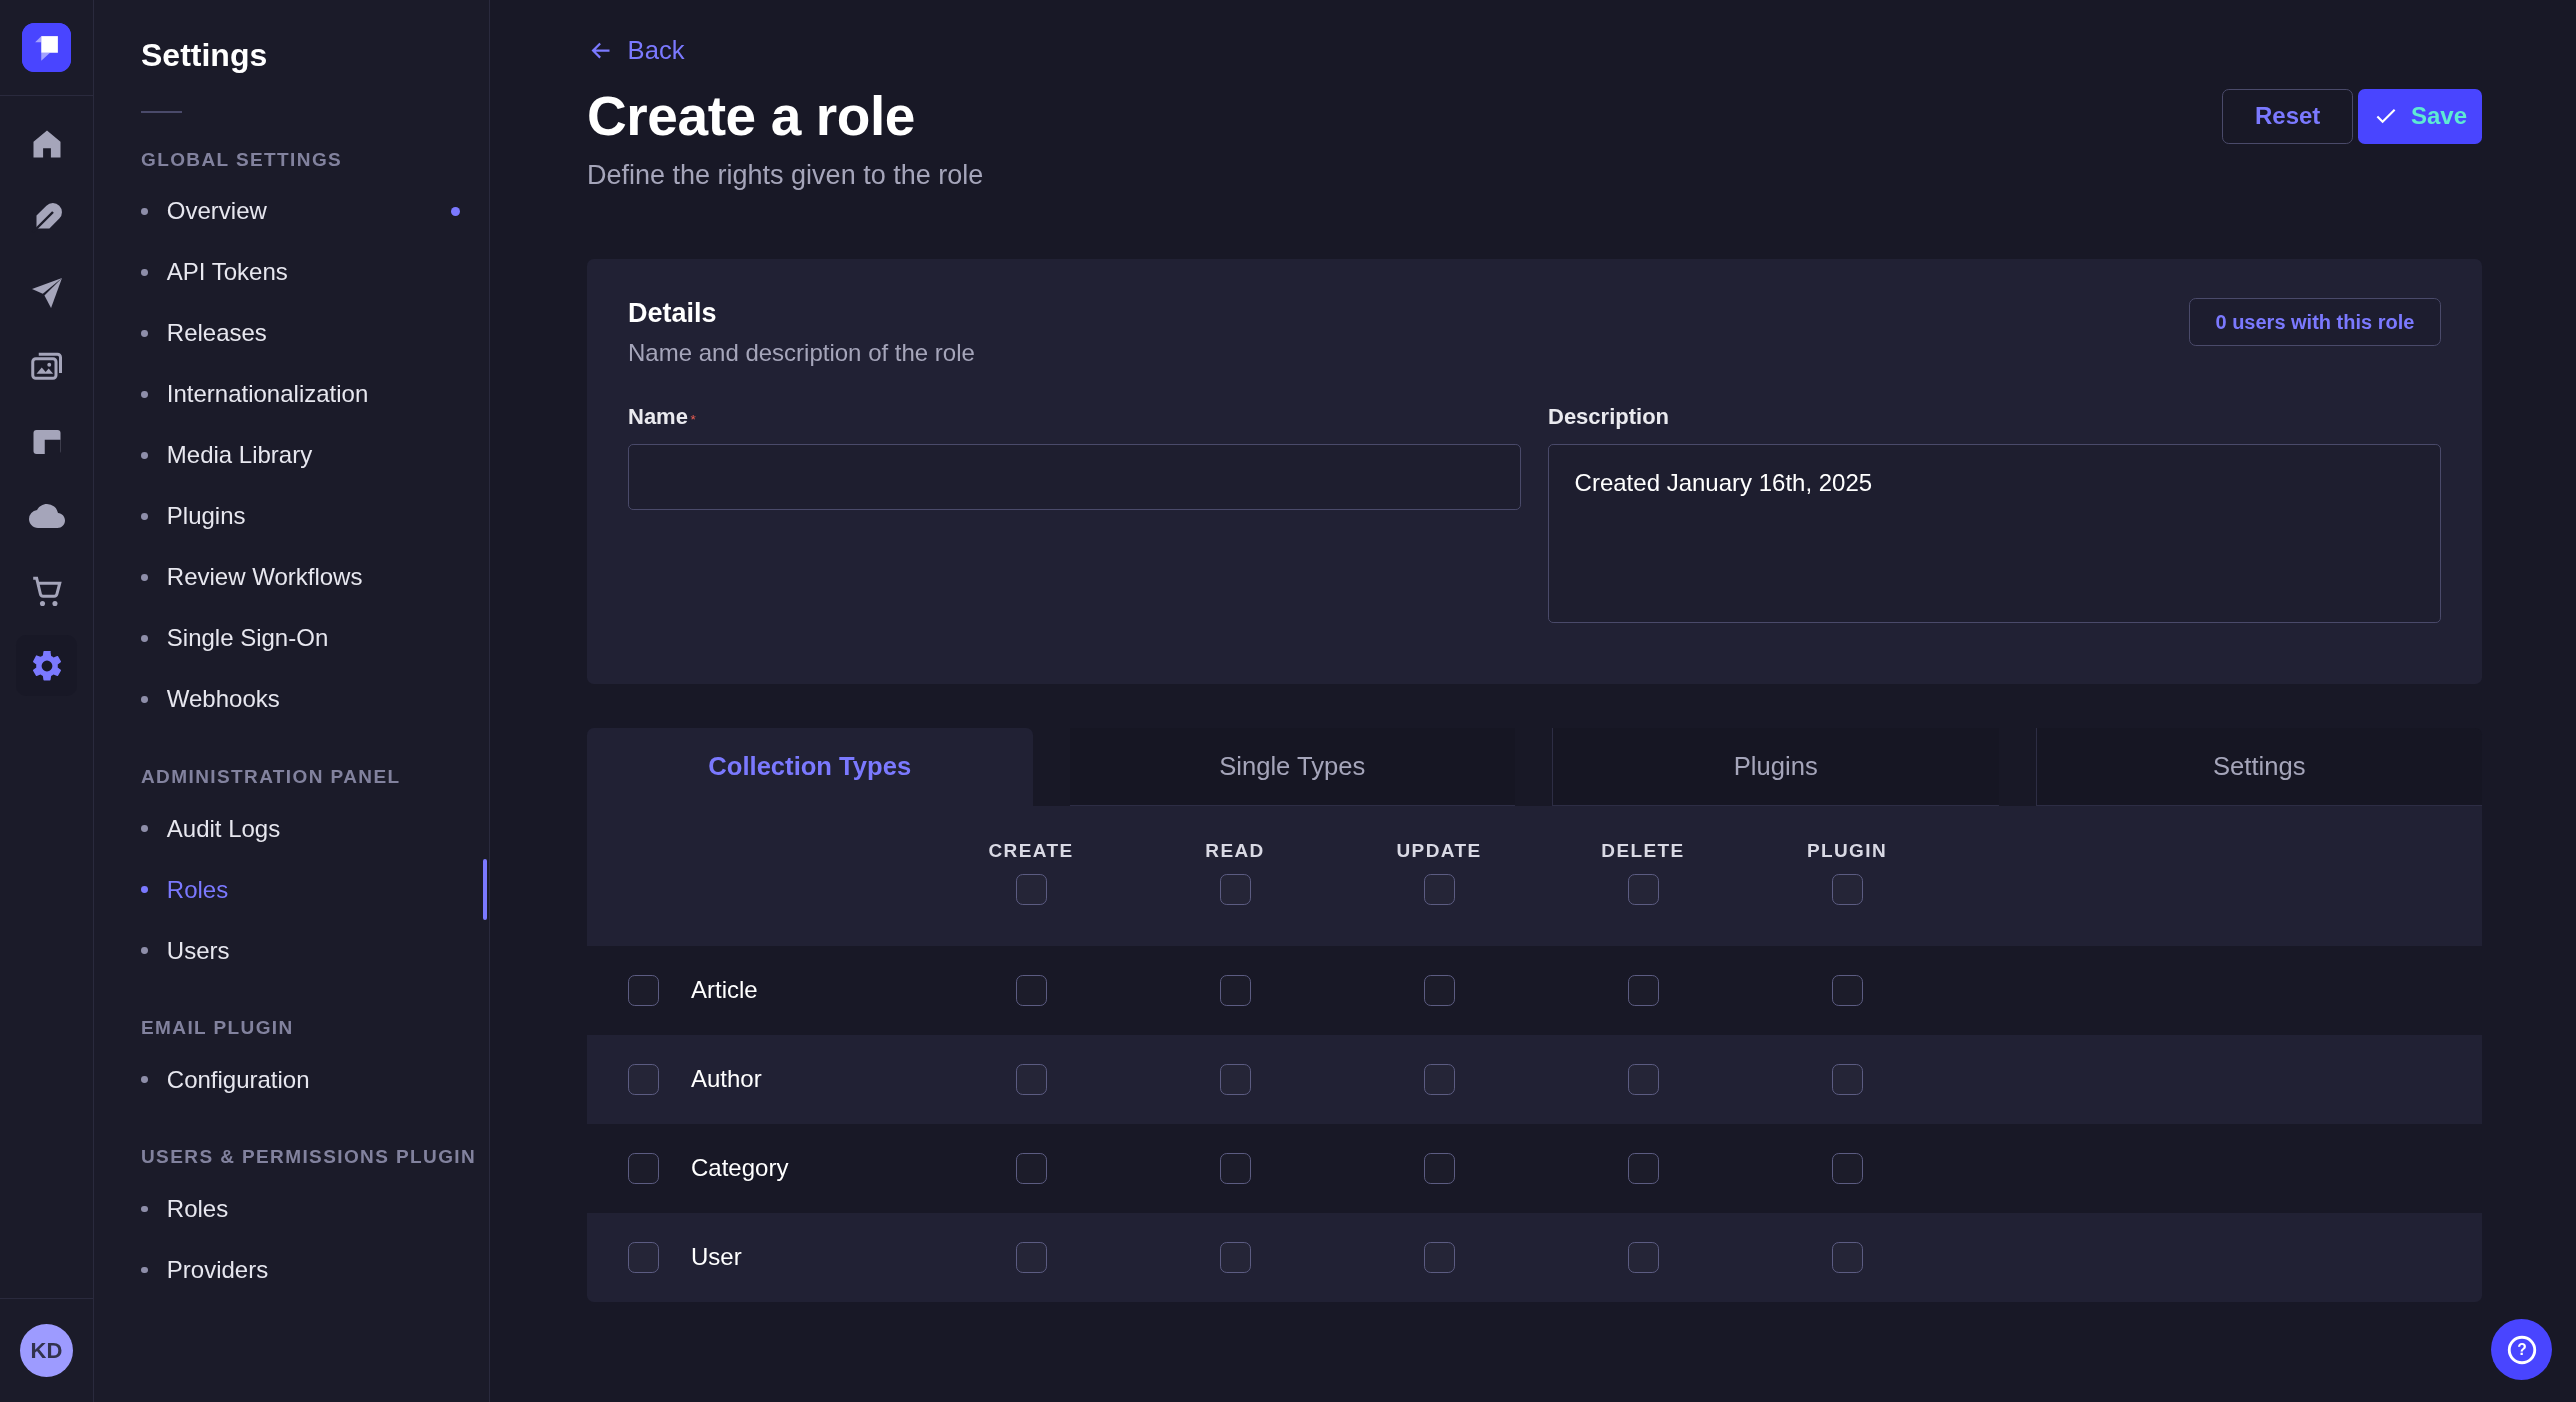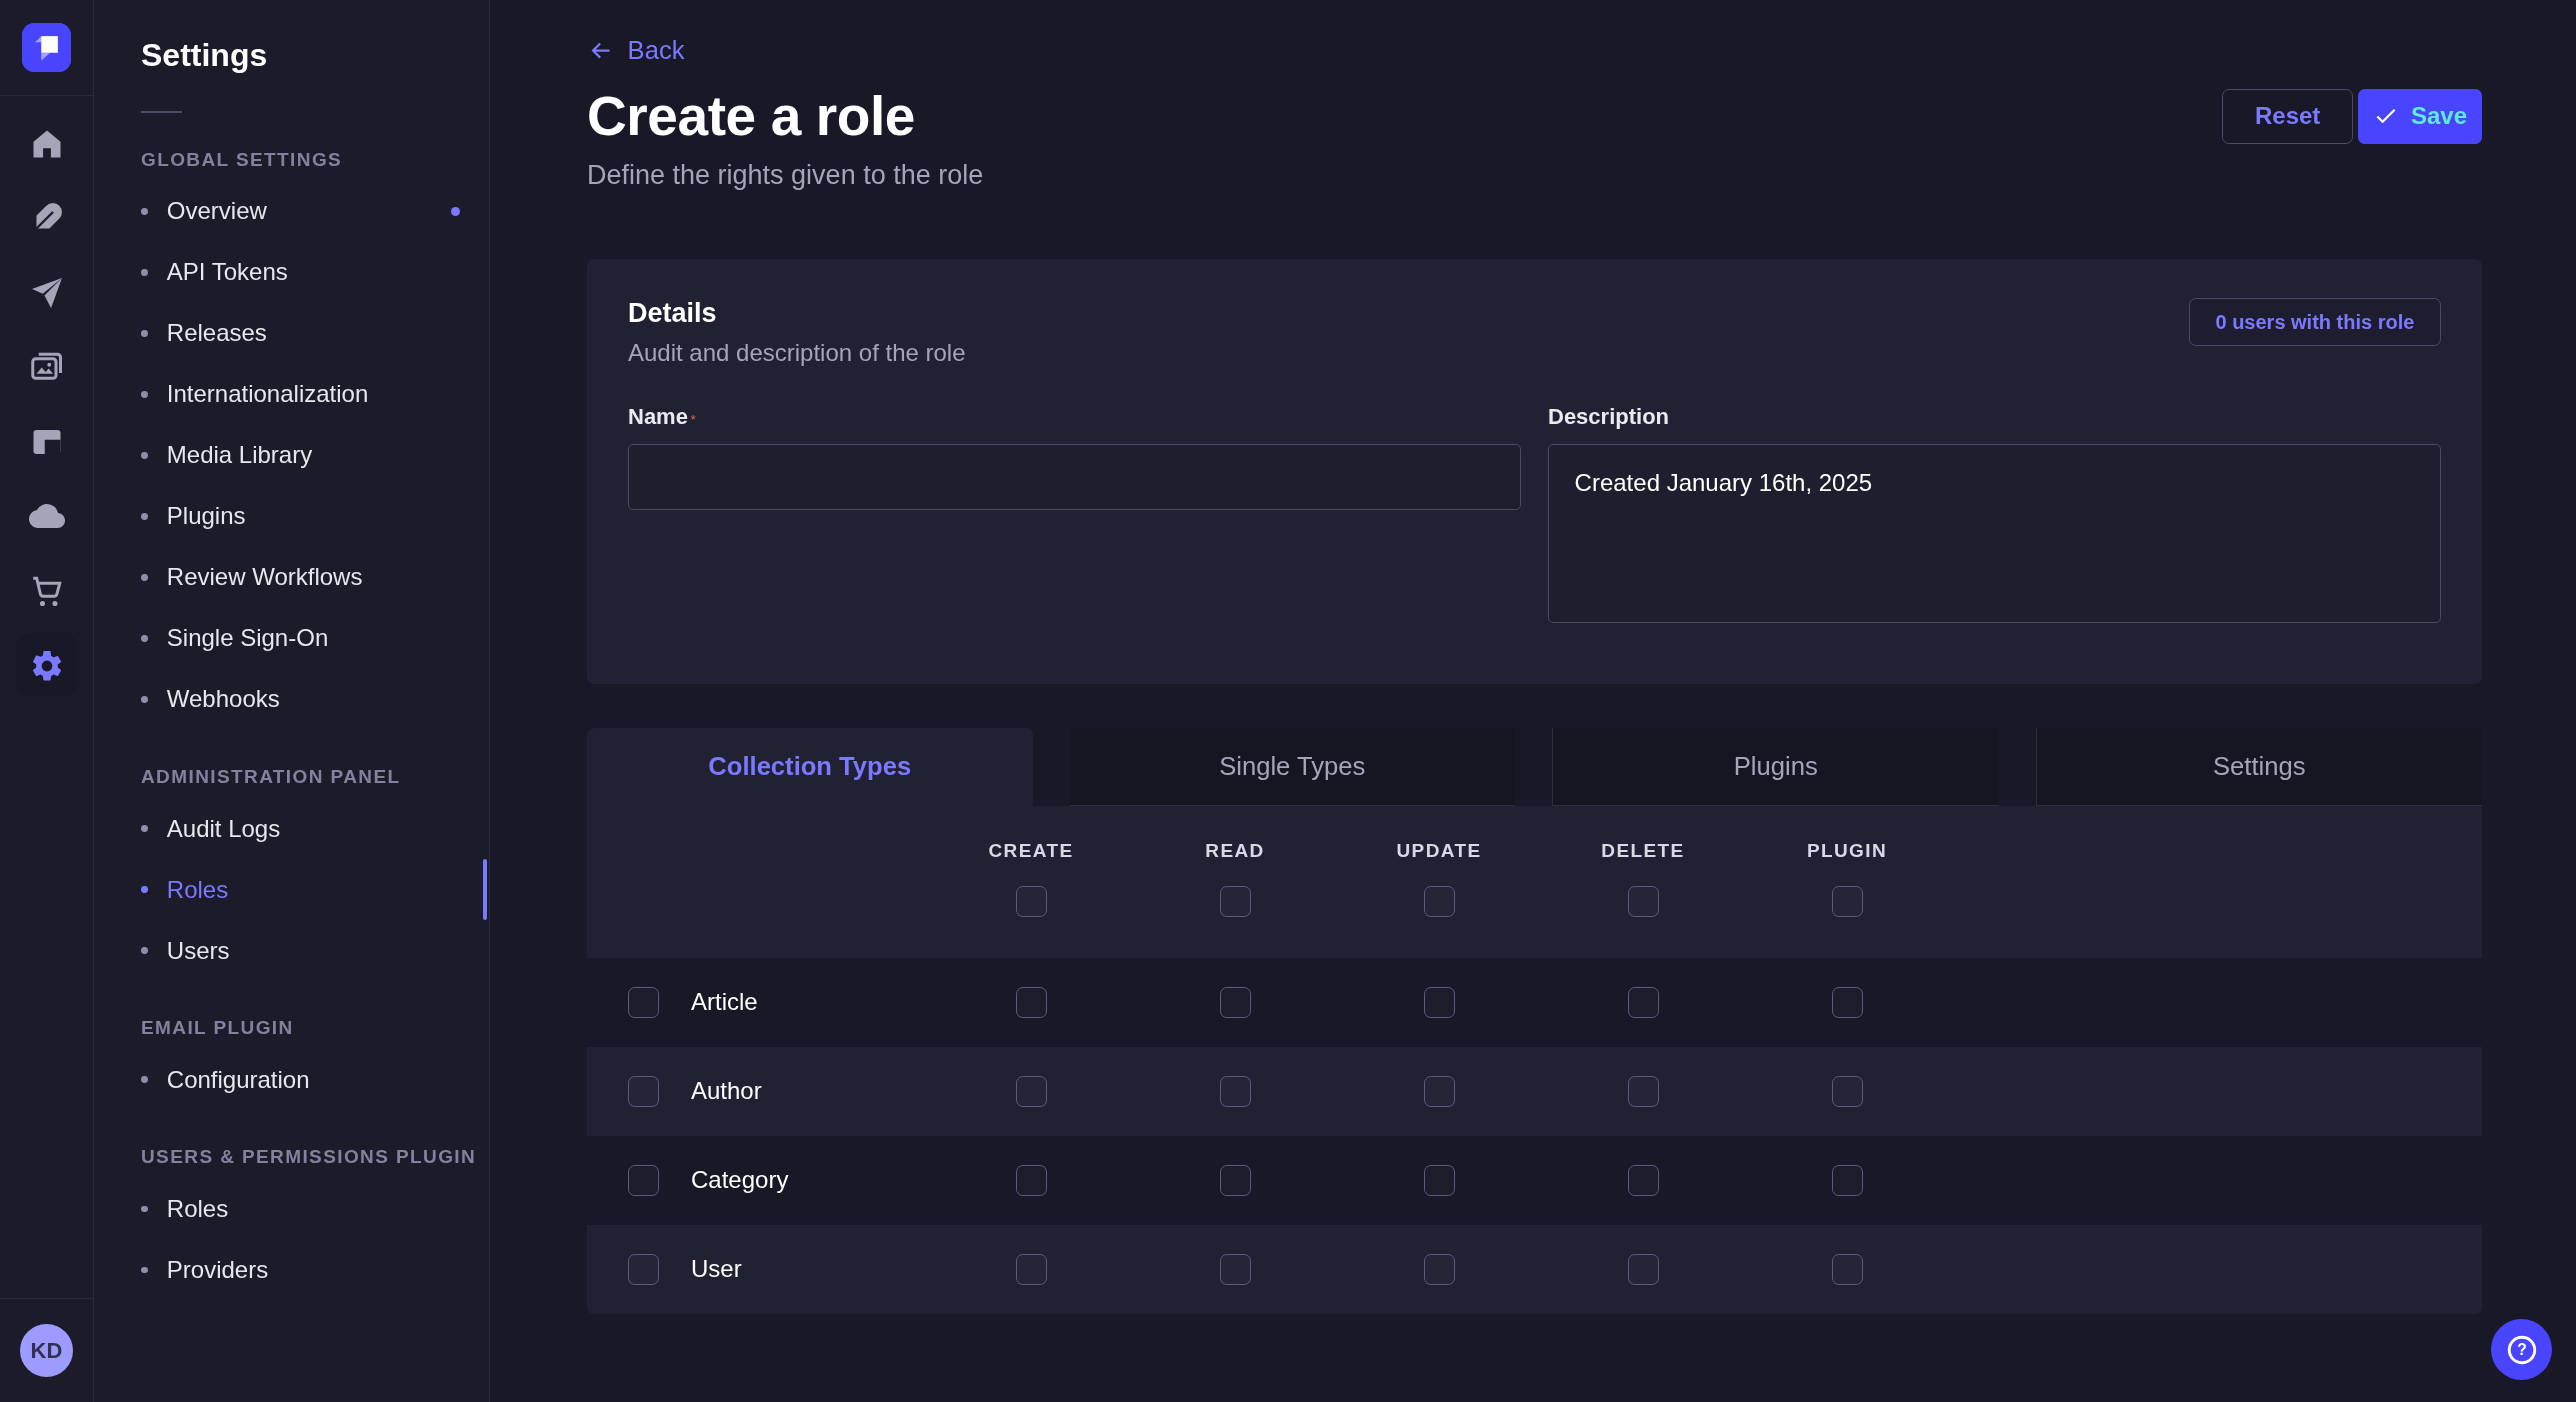--- a/index.html
+++ b/index.html
@@ -83,21 +83,21 @@
   .tabs { display:flex; height:78px;gap:37px; }
   .tab { flex:1; display:flex; align-items:center; justify-content:center; font-size:25.6px;
          color:#a5a5ba; background:#161623; border-bottom:0.9px solid #2d2d44; cursor:pointer; }
   .tab:not(.active) + .tab:not(.active) { border-left:0.9px solid #2d2d44; }
   .tab.active { background:#212134; color:#7b79ff; font-weight:600; border-bottom:none;
                 border-radius:6.8px 6.8px 0 0; }
   .tab:last-child { border-top-right-radius:6.8px; }
   .panel { background:#212134; border-radius:0 0 6.8px 6.8px; overflow:hidden; }
   .grid-head { display:grid; grid-template-columns:342px repeat(5,204px) 1fr;
                padding:34px 0 41px; }
-  .head-cell { display:flex; flex-direction:column; align-items:center; gap:24px; }
+  .head-cell { display:flex; flex-direction:column; align-items:center; gap:12px; }
   .col-label { font-size:19px; font-weight:700; letter-spacing:1.4px; color:#d9d9e4; }
   .cb { width:31px; height:31px; border:1.7px solid #5c5c82; border-radius:6.8px;
         background:rgba(255,255,255,0.02); cursor:pointer; flex-shrink:0; }
   .row { display:grid; grid-template-columns:342px repeat(5,204px) 1fr; height:89px;
          align-items:center; }
   .rows .row:nth-child(odd) { background:#181826; }
   .row-first { display:flex; align-items:center; gap:32px; padding-left:41px; }
   .row-label { font-size:24px; color:#ffffff; }
   .cb-cell { display:flex; justify-content:center; }
 
@@ -271,21 +271,21 @@
           <span>Save</span>
         </button>
       </div>
     </div>
     <div class="page-subtitle">Define the rights given to the role</div>
 
     <div class="card">
       <div class="card-head">
         <div>
           <div class="card-title">Details</div>
-          <div class="card-sub">Audit and description of the role</div>
+          <div class="card-sub">Name and description of the role</div>
         </div>
         <button class="users-btn">0 users with this role</button>
       </div>
       <div class="fields">
         <div class="field">
           <span class="field-label">Name</span><span class="req">*</span>
           <input class="text-input" type="text" value="" style="">
         </div>
         <div class="field">
           <span class="field-label">Description</span>

